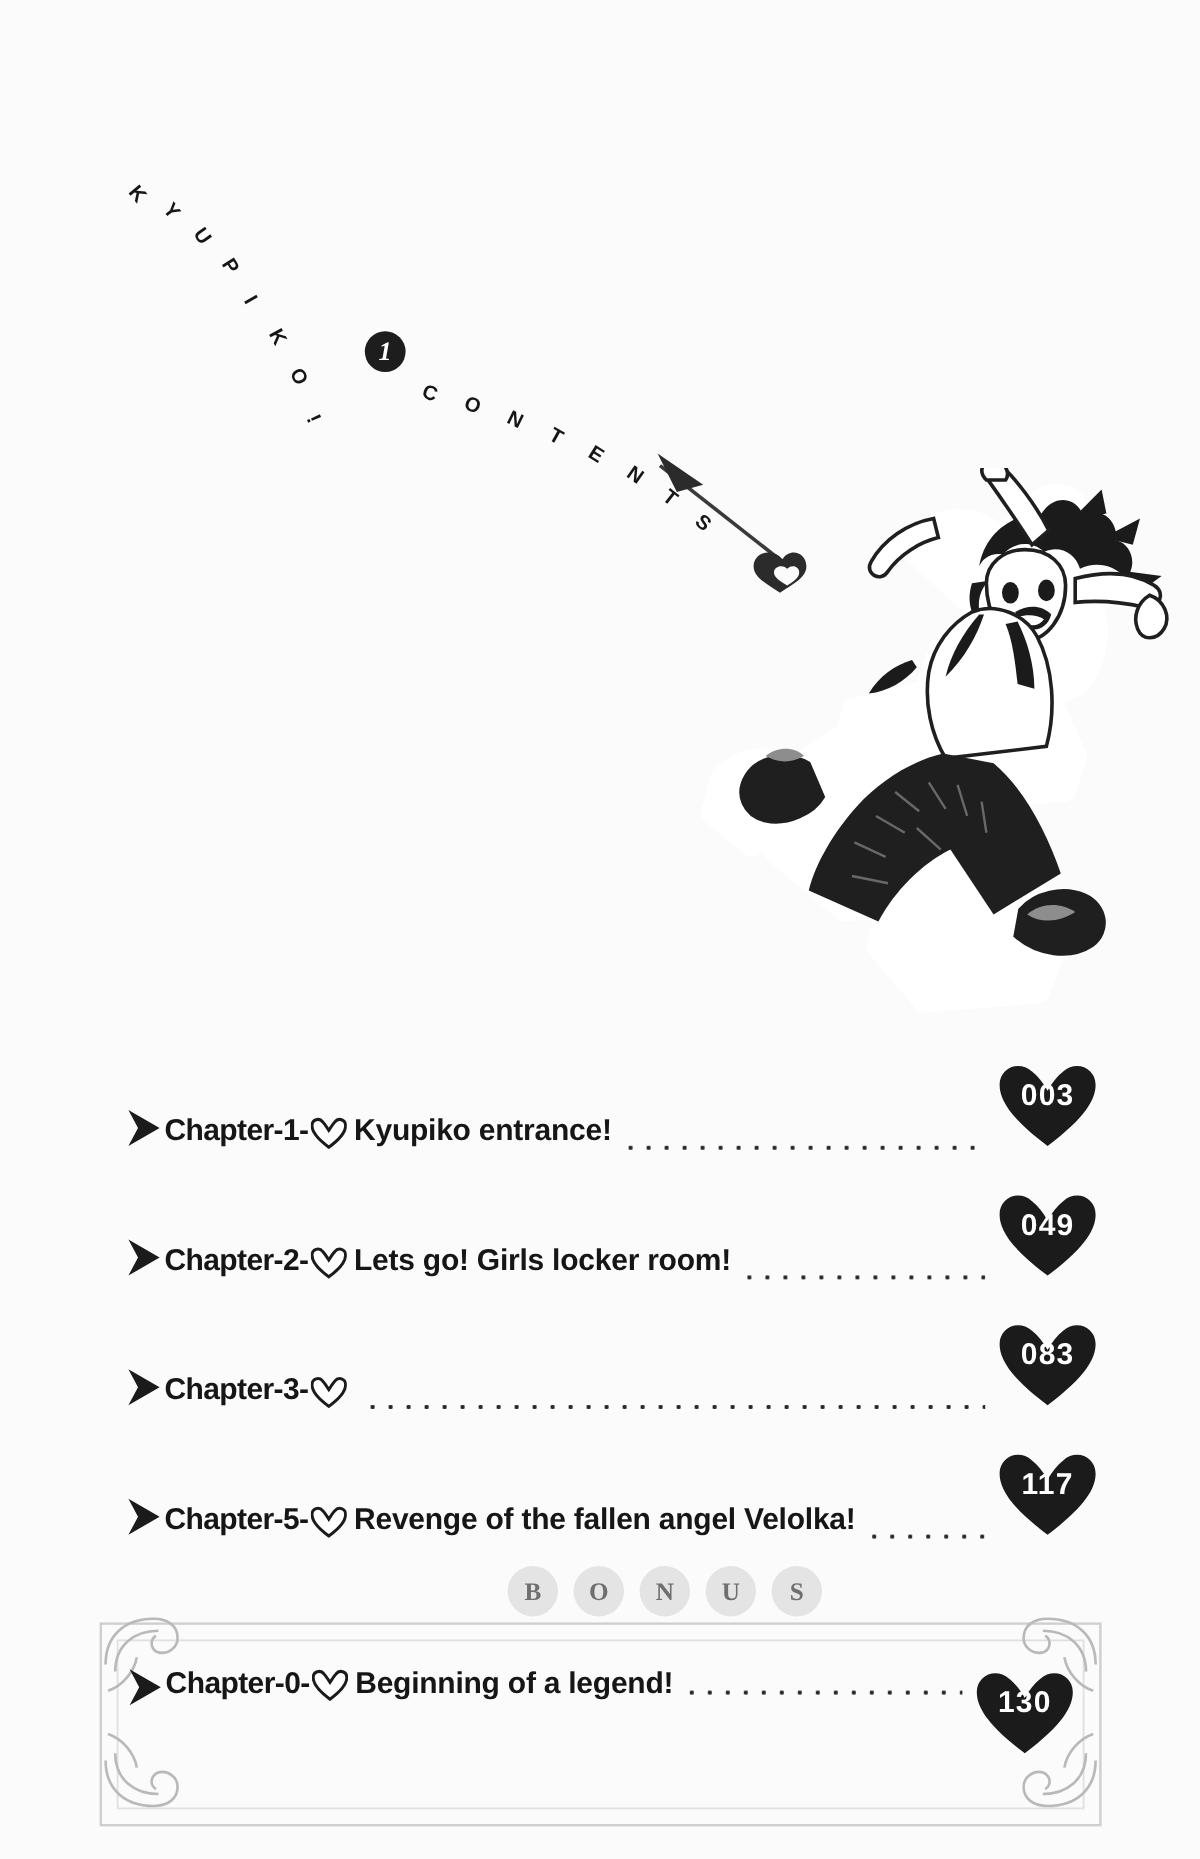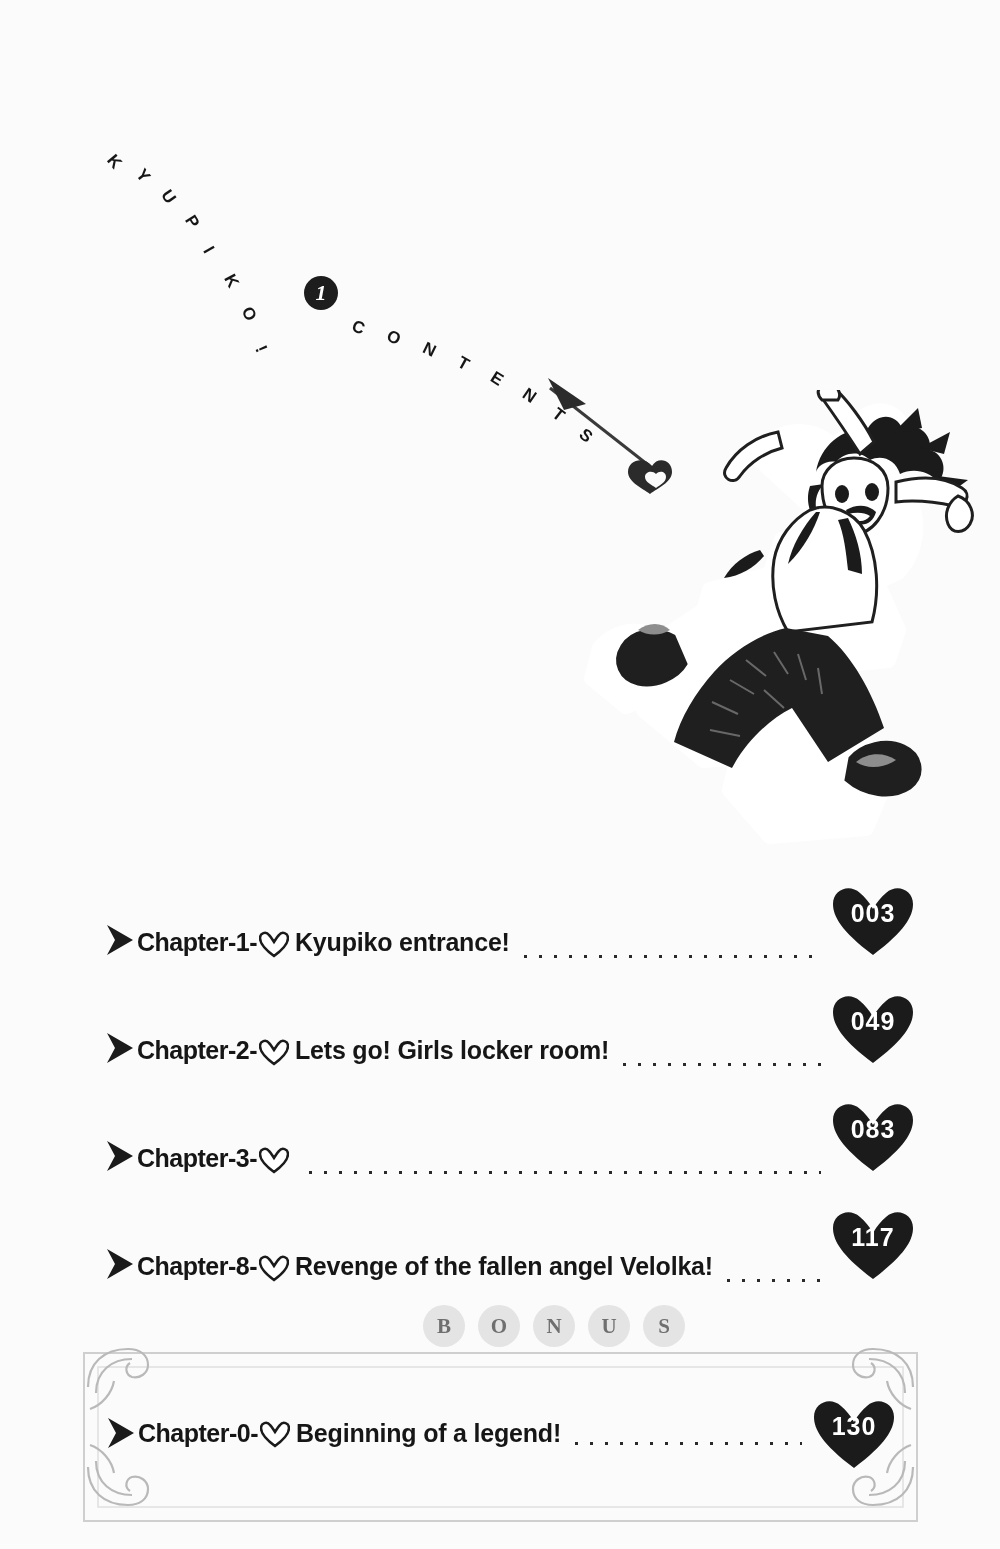--- a/index.html
+++ b/index.html
@@ -180,25 +180,24 @@
     display: flex;
     align-items: center;
     justify-content: center;
     font-size: 21px;
     font-weight: bold;
     font-family: "Liberation Serif", serif;
   }
   .bonus-row {
     position: absolute;
     left: 28px;
-    top: 78px;
+    top: 62px;
     width: 790px;
     height: 56px;
     display: flex;
-    align-items: center;
   }
 </style>
 </head>
 <body>
 
 <div class="curved-title">
   <span class="ch" style="left:18px; top:92px; transform: rotate(50deg);">K</span>
   <span class="ch" style="left:47px; top:106px; transform: rotate(52deg);">Y</span>
   <span class="ch" style="left:72px; top:127px; transform: rotate(55deg);">U</span>
   <span class="ch" style="left:96px; top:152px; transform: rotate(58deg);">P</span>
@@ -335,21 +334,21 @@
         <span class="pg">083</span>
       </span>
     </div>
   </div>
 
   <div class="toc-row">
     <div class="row-inner">
       <svg class="chev" viewBox="0 0 30 34">
         <path d="M2 2 L28 17 L2 32 L10 17 Z" fill="#1b1b1b"></path>
       </svg>
-      <span class="chapter-label">Chapter-8-</span>
+      <span class="chapter-label">Chapter-5-</span>
       <svg class="heart-bullet" viewBox="0 0 30 28">
         <path d="M15 26 C4 18 1 12 1 8 C1 3 7 1 10 5 C12 7 13 9 15 12 C17 9 18 7 20 5 C23 1 29 3 29 8 C29 12 26 18 15 26 Z" fill="#ffffff" stroke="#1b1b1b" stroke-width="2.5"></path>
       </svg>
       <span class="title-text">Revenge of the fallen angel Velolka!</span>
       <span class="dotleader"></span>
       <span class="page-heart">
         <svg viewBox="0 0 84 74" width="84" height="74">
           <path d="M42 72 C10 48 2 33 2 21 C2 7 18 0 29 10 C34 14 38 19 42 26 C46 19 50 14 55 10 C66 0 82 7 82 21 C82 33 74 48 42 72 Z" fill="#1b1b1b"></path>
         </svg>
         <span class="pg">117</span>

